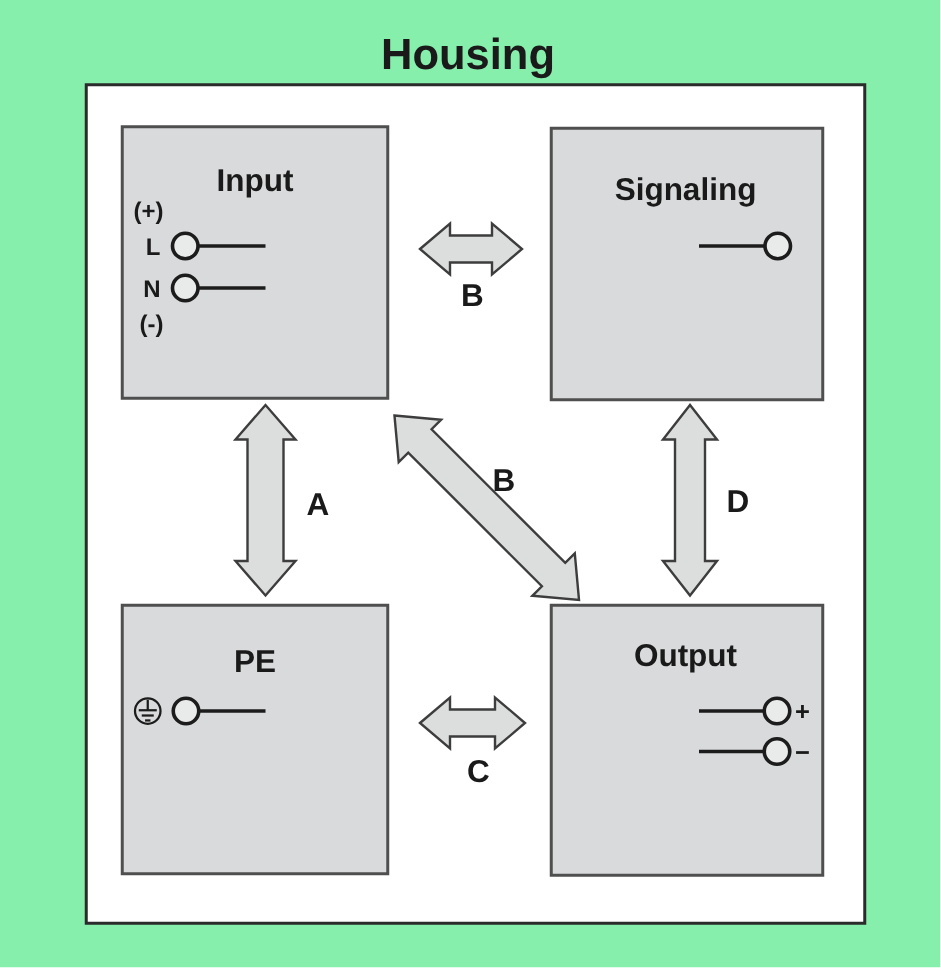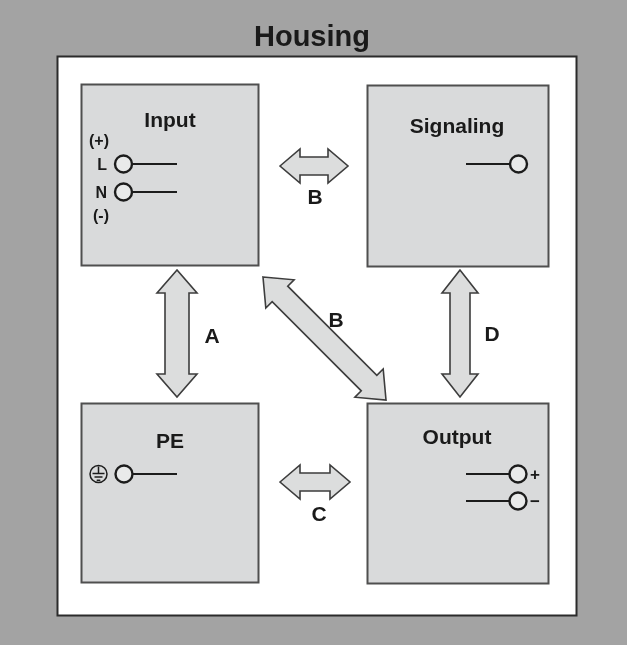--- a/index.html
+++ b/index.html
@@ -4,21 +4,21 @@
 <style>
   html, body {
     margin: 0;
     padding: 0;
     background: #ffffff;
   }
   .canvas {
     position: relative;
     width: 627px;
     height: 645px;
-    background: #a3a3a3;
+    background: #86efac;
     overflow: hidden;
   }
   svg { display: block; }
   text {
     fill: #1a1a1a;
     font-family: "Liberation Sans", sans-serif;
     font-weight: bold;
   }
   .t-title { font-size: 29px; }
   .t-box   { font-size: 21px; }

